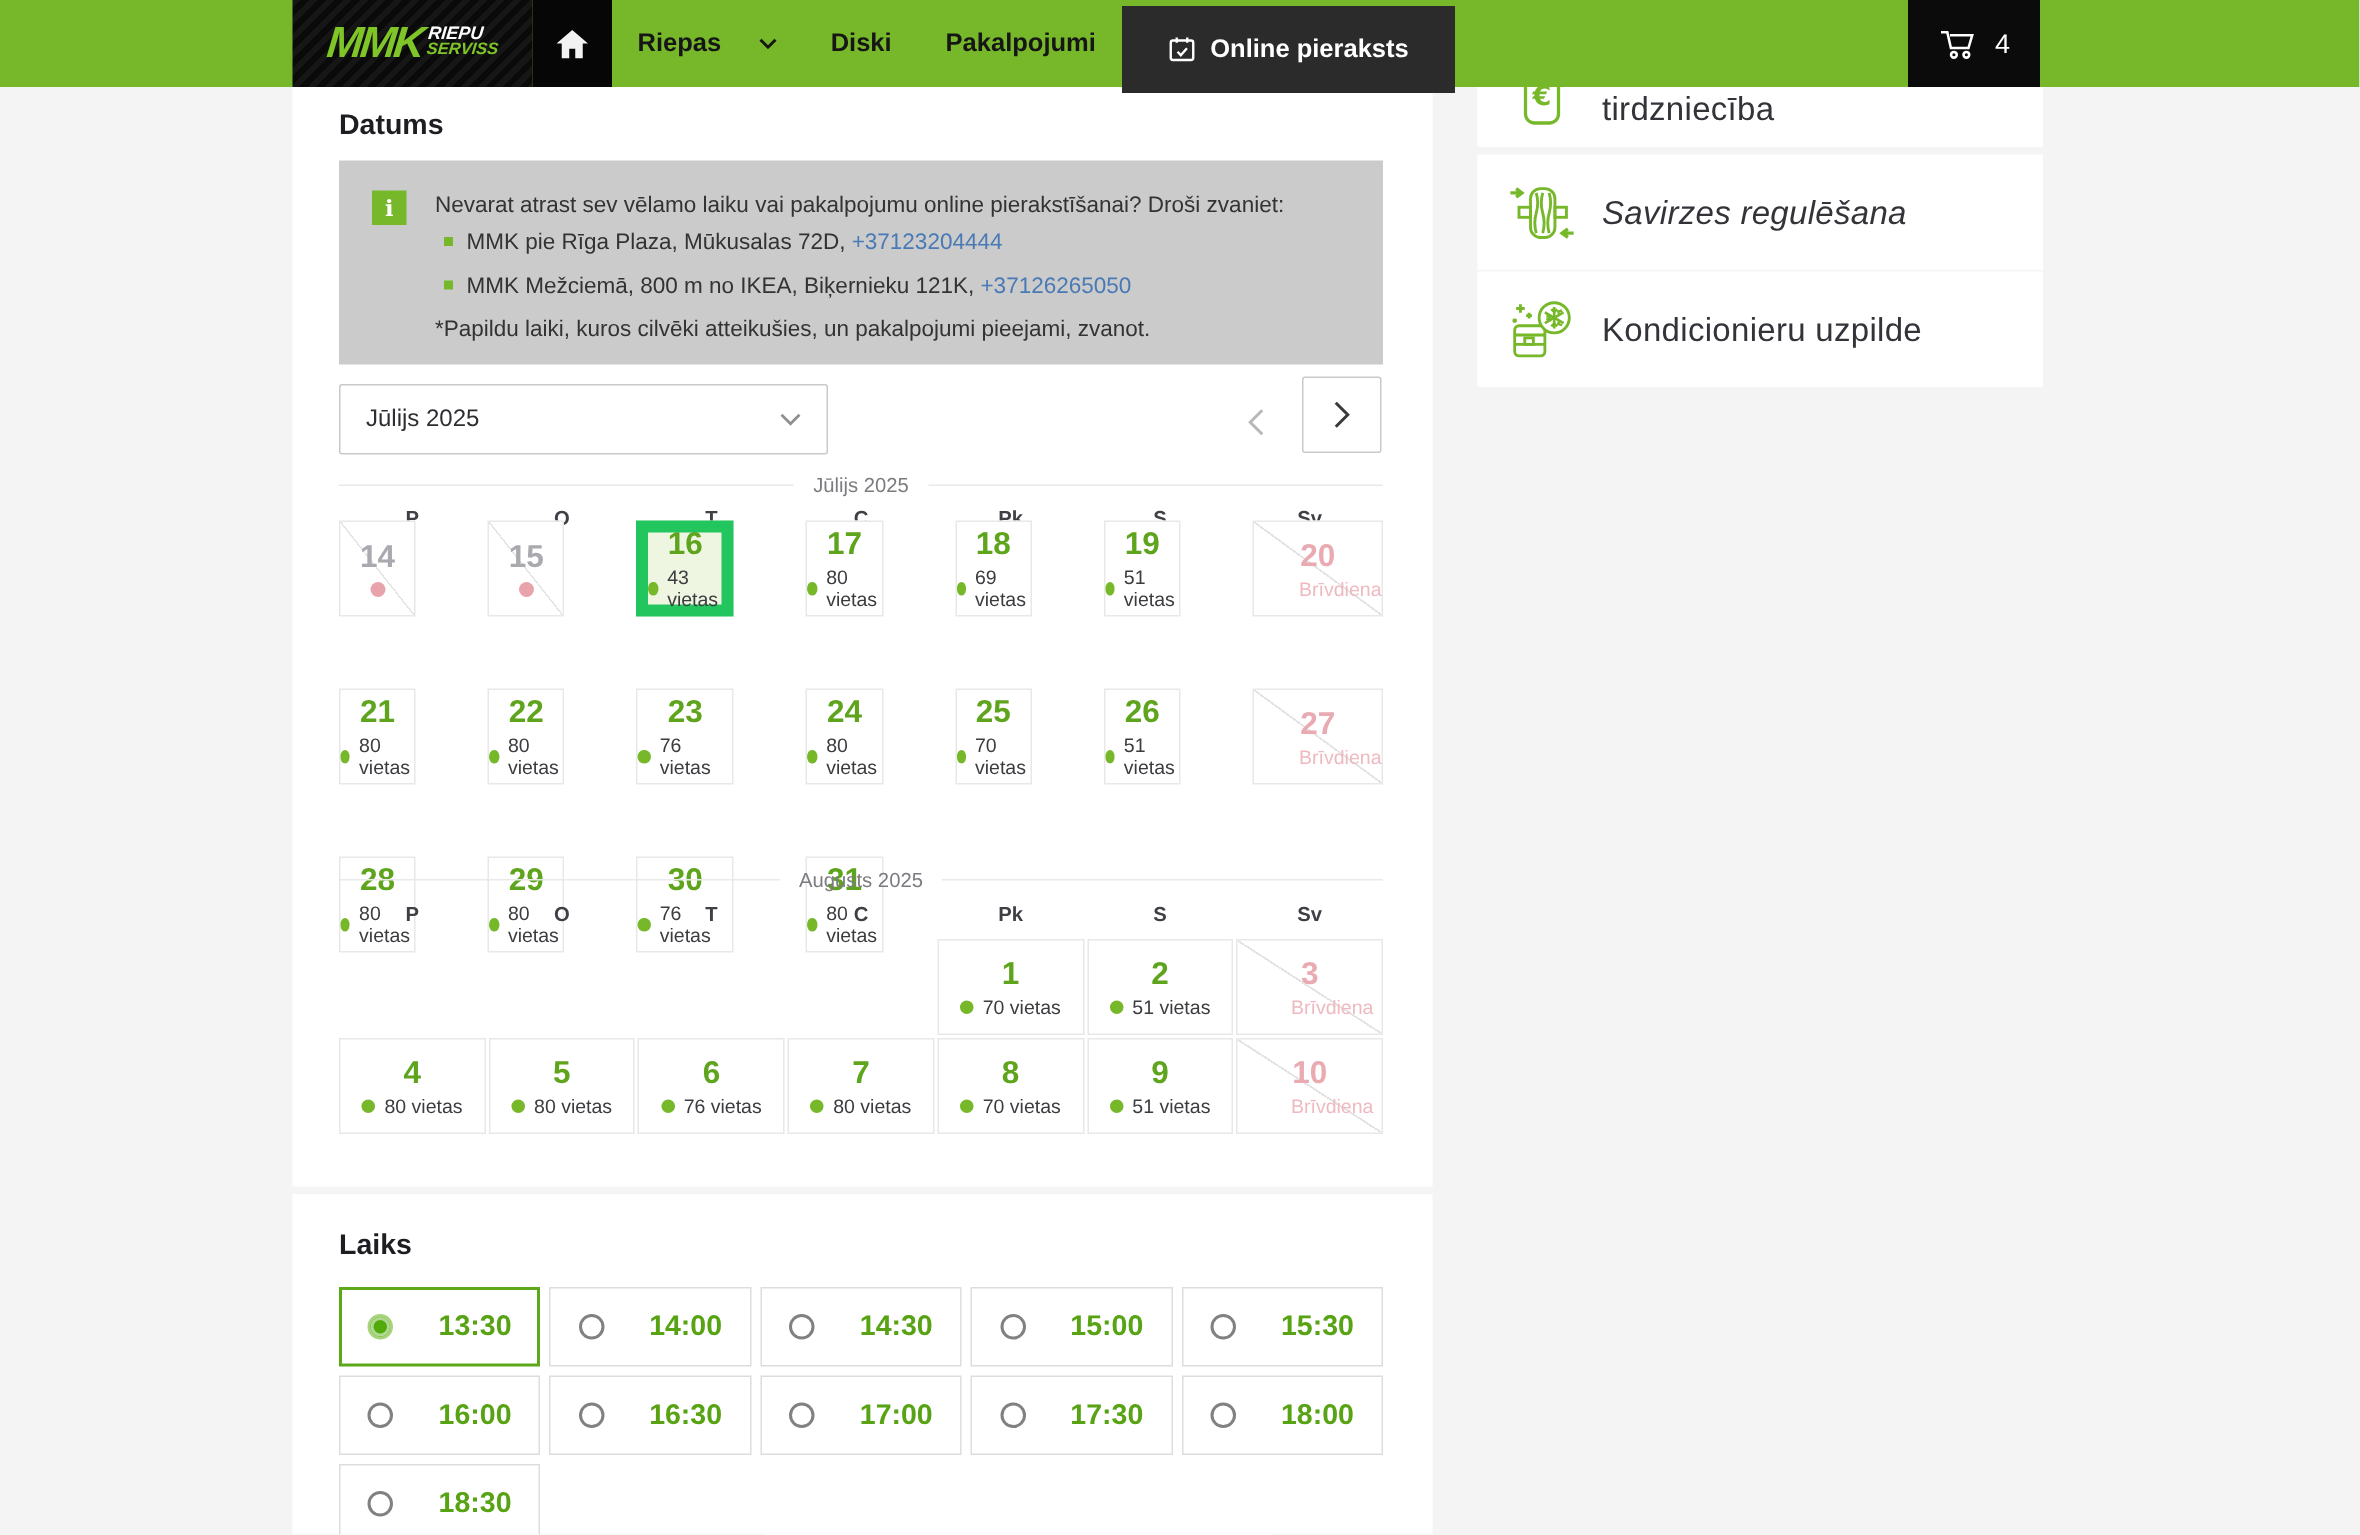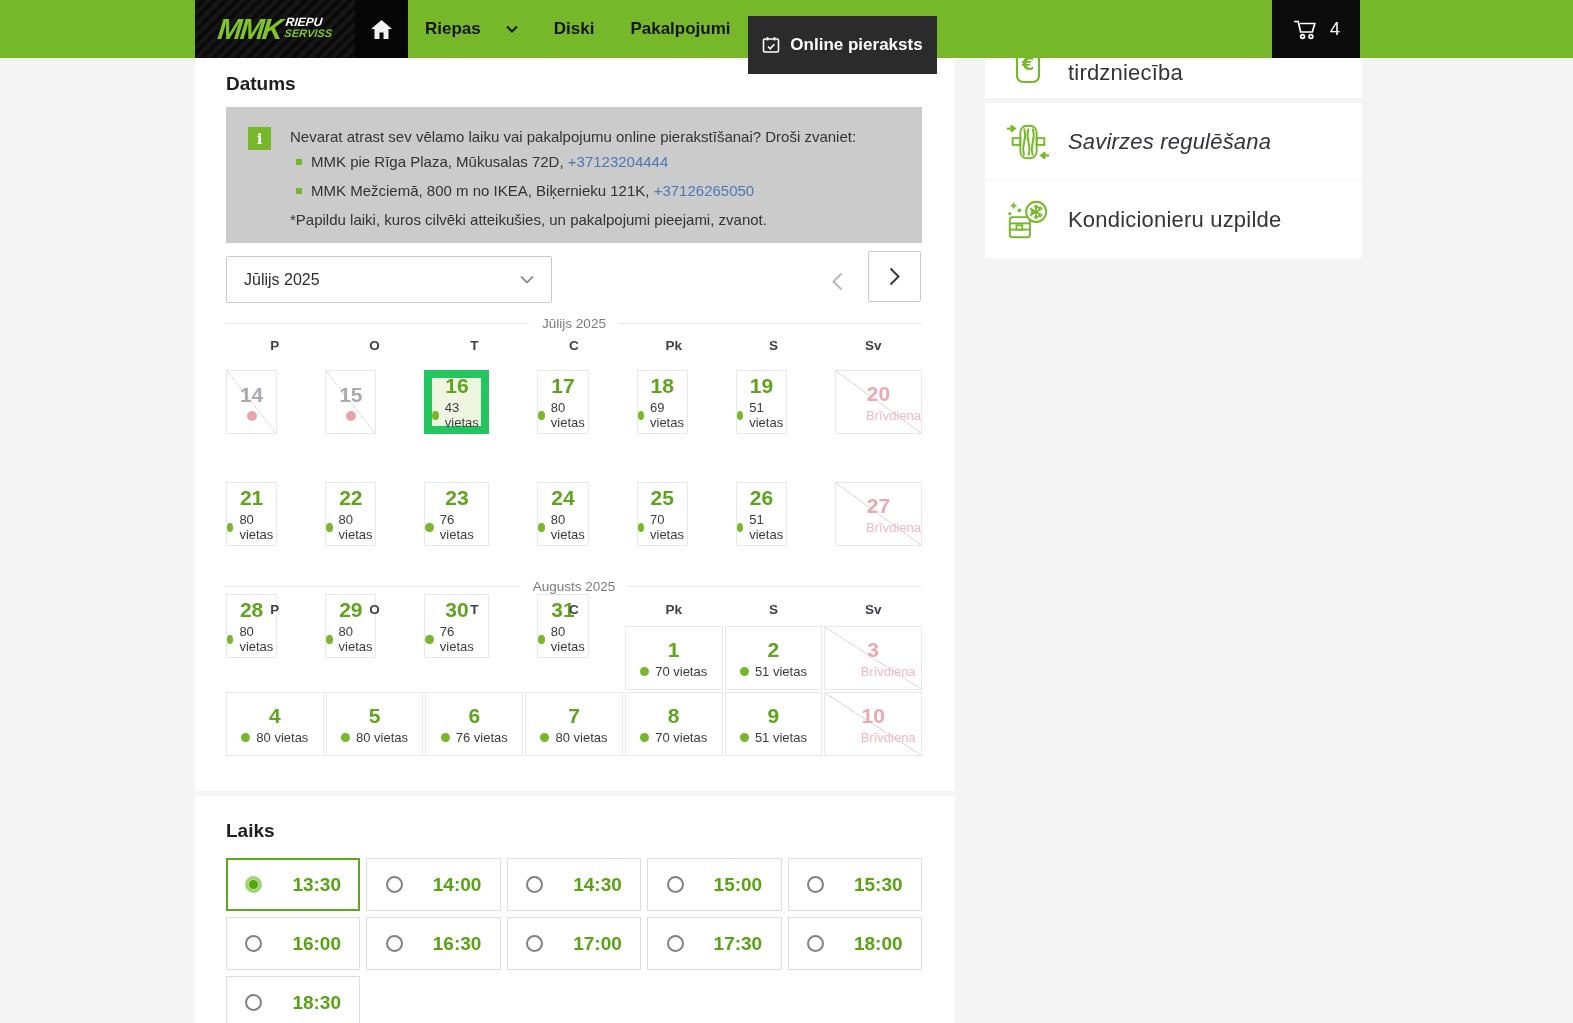--- a/index.html
+++ b/index.html
@@ -13,21 +13,21 @@
     display:flex; align-items:center; justify-content:center; gap:4px; }
   .logo-mmk { font-style:italic; font-weight:900; font-size:29px; color:#7fc527;
     transform:skewX(-6deg); letter-spacing:-2px; }
   .logo-side { display:flex; flex-direction:column; line-height:11px; transform:skewX(-6deg); margin-top:-2px;}
   .logo-riepu { font-style:italic; font-weight:800; font-size:12px; color:#fff; letter-spacing:0px;}
   .logo-serviss { font-style:italic; font-weight:800; font-size:11px; color:#7fc527; }
   .home-btn { position:absolute; left:355px; top:0; width:53px; height:58px; background:#060606;
     display:flex; align-items:center; justify-content:center; cursor:pointer; }
   .nav-menu { position:absolute; left:425px; top:0; height:58px; display:flex; align-items:center; gap:36px; }
   .nav-item { display:flex; align-items:center; gap:25px; font-size:17px; font-weight:700; color:#161616; cursor:pointer;justify-content:space-between; }
-  .online-btn { position:absolute; left:748px; top:16px; width:189px; height:58px; background:#2b2b2b;
+  .online-btn { position:absolute; left:748px; top:4px; width:222px; height:58px; background:#2b2b2b;
     display:flex; align-items:center; justify-content:center; gap:10px;
     color:#fff; font-size:17px; font-weight:700; cursor:pointer; }
   .cart-btn { position:absolute; left:1272px; top:0; width:88px; height:58px; background:#0b0b0b;
     display:flex; align-items:center; justify-content:center; gap:11px; color:#fff;
     font-size:18px; cursor:pointer; }
 
   
   .side-card { position:absolute; left:985px; width:377px; background:#fff;
     display:flex; align-items:center; padding-left:20px; cursor:pointer; z-index:1; }
   .side-card .icon-wrap { width:46px; height:46px; flex:0 0 46px; display:flex; align-items:center; justify-content:center; }
@@ -80,21 +80,21 @@
   .cinfo { display:flex; align-items:center; gap:6px; font-size:13px; color:#3c3c40; }
   .gdot { width:9px; height:9px; border-radius:50%; background:#76b82a; }
   .cell.closed, .cell.holiday {
     background-image:linear-gradient(to right top,transparent 49.4%,#e3e3e3 49.4%,#e3e3e3 50.6%,transparent 50.6%); }
   .cell.closed .num { color:#a9a9af; }
   .pdot { width:10px; height:10px; border-radius:50%; background:#e9a4ab; margin-top:2px; }
   .cell.holiday .num { color:#e9aab2; }
   .holtxt { font-size:13px; color:#eeb9c0;padding-left:30px; }
   .cell.empty { border:none; background:none; }
 
-  #july-divider { top:258px; } #july-dow { top:280px; } #july-weeks { top:312px;gap:48px; }
+  #july-divider { top:258px; } #july-dow { top:280px; } #july-weeks { top:289px;gap:48px; }
   #august-divider { top:521px; } #august-dow { top:544px; } #august-weeks { top:568px; }
 
   
   .laiks-panel { position:absolute; left:195px; top:796px; width:760px; height:227px; background:#fff; z-index:2;}
   #laiks-title { top:24px; }
   .slots { position:absolute; left:31px; top:62px; width:696px; display:grid;
     grid-template-columns:repeat(5,1fr); gap:6px; }
   .slot { height:53px; background:#fff; border:1px solid #ddd; display:flex; align-items:center;
     justify-content:center; gap:30px; cursor:pointer; }
   .slot .time { font-size:19px; font-weight:700; color:#57a313; }

